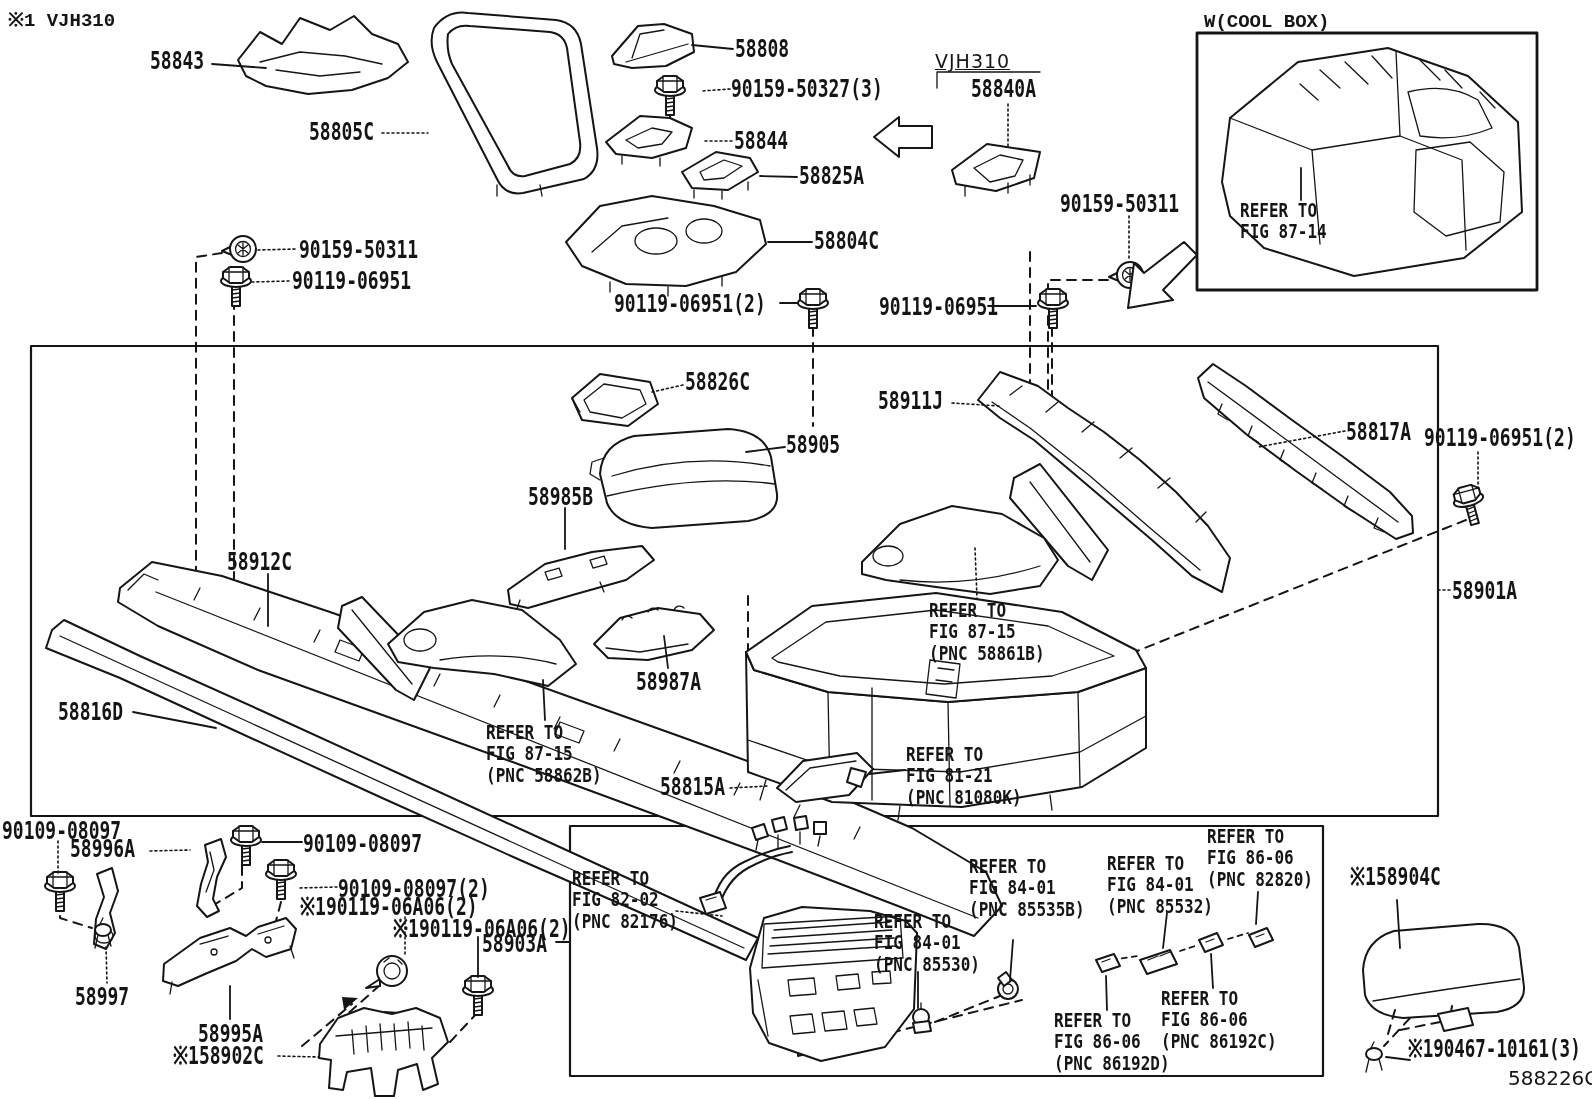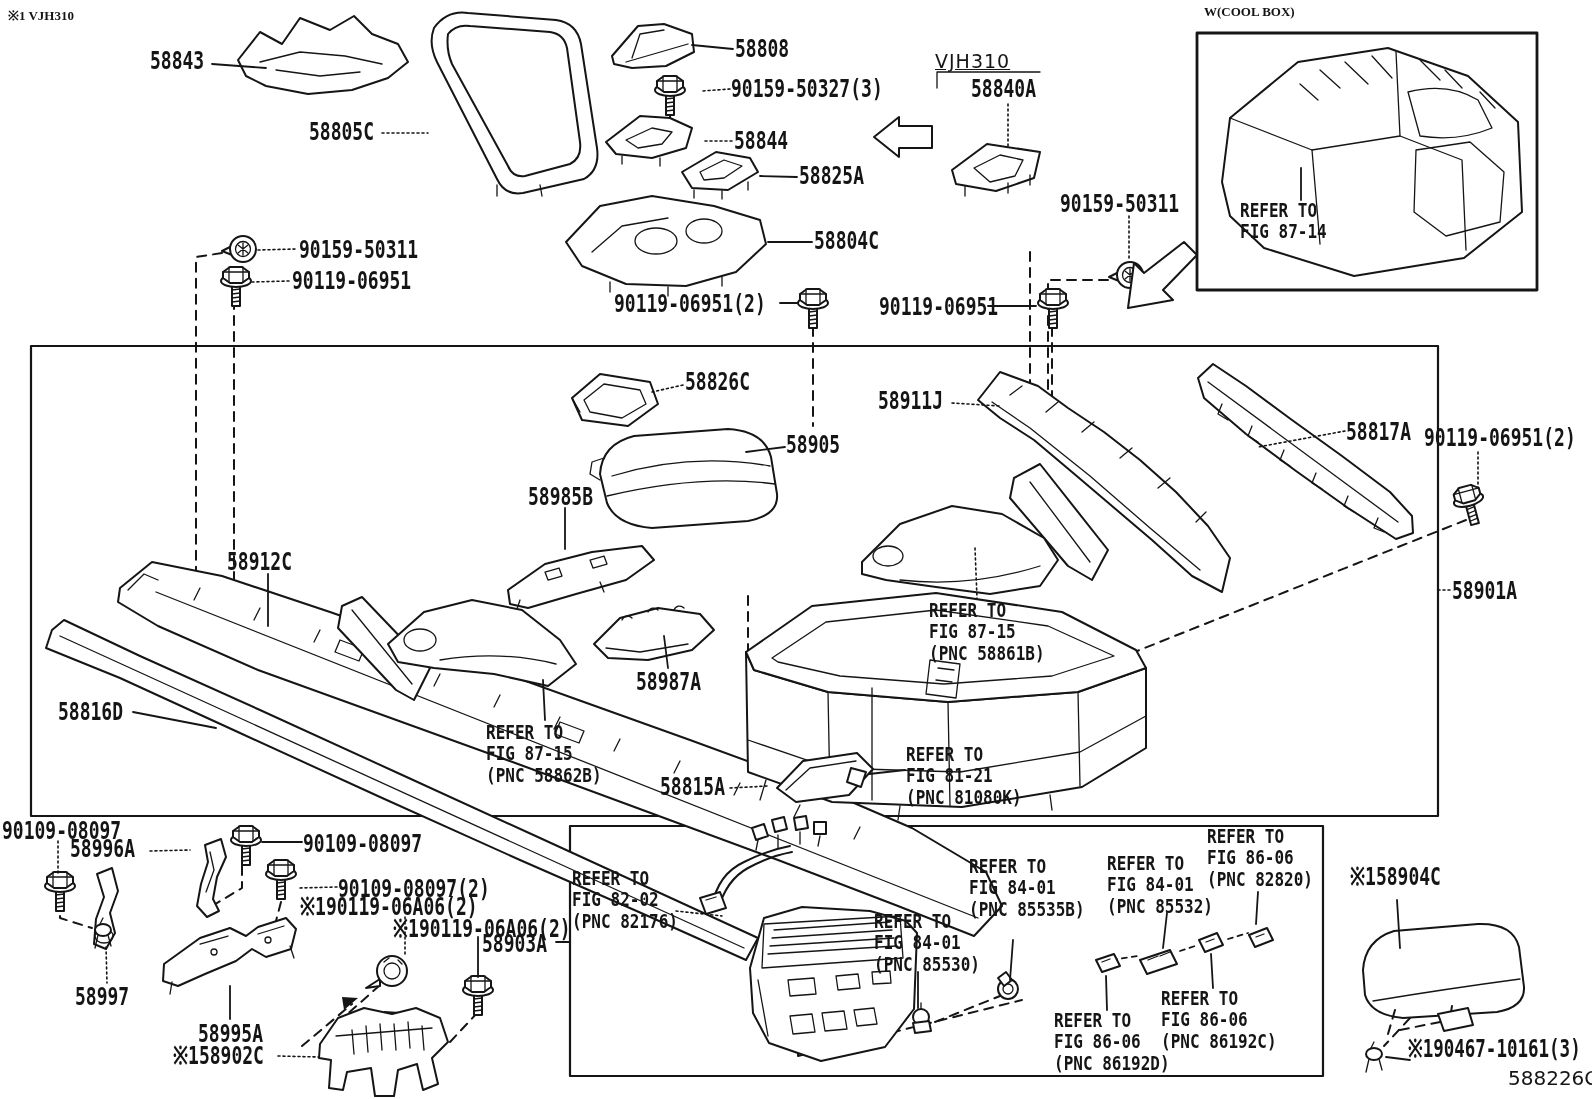--- a/index.html
+++ b/index.html
@@ -14,21 +14,21 @@
   svg .dot{stroke-dasharray:2 3;stroke-width:1.6;}
   svg .dash{stroke-dasharray:9 7;stroke-width:2;}
   svg .dash2{stroke-dasharray:5 5;stroke-width:1.8;}
   svg .box{stroke-width:2.2;}
   svg .boxthick{stroke-width:2.8;}
   svg .fillink{fill:#151515;stroke:none;}
   .plabel{position:absolute;font-weight:bold;font-size:25px;line-height:1;white-space:nowrap;
           transform:scaleX(.72);transform-origin:0 0;}
   .ref{position:absolute;font-weight:bold;font-size:20px;line-height:1.07;white-space:pre-line;
        transform:scaleX(.80);transform-origin:0 0;}
-  .hdr{position:absolute;font-family:Liberation Serif, serif;font-weight:bold;font-size:13px;white-space:nowrap;}
+  .hdr{position:absolute;font-family:Liberation Mono, monospace;font-weight:bold;font-size:19px;white-space:nowrap;}
   .variant-code{position:absolute;font-family:"DejaVu Sans",sans-serif;font-size:19px;letter-spacing:1px;white-space:nowrap;text-decoration:underline;}
   .footer{position:absolute;font-family:"DejaVu Sans",sans-serif;font-size:20px;white-space:nowrap;}
 </style>
 </head>
 <body>
 
 <div class="stage">
 
 <svg width="1592" height="1099" viewBox="0 0 1592 1099">
   <defs>
@@ -362,21 +362,21 @@
     <path class="ldr" d="M1167,913 L1163,948"></path>
     <path class="ldr" d="M1258,892 L1256,924"></path>
     <path class="ldr" d="M1213,988 L1211,954"></path>
     <path class="ldr" d="M1107,1010 L1106,976"></path>
     <path class="ldr" d="M1397,900 L1400,948"></path>
     <path class="ldr" d="M1410,1060 L1386,1057"></path>
   </g>
 </svg>
 
 <div class="hdr" style="left:8px;top:6px;">※1 VJH310</div>
-<div class="hdr" style="left:1204px;top:4px;">W(COOL BOX)</div>
+<div class="hdr" style="left:1204px;top:11px;">W(COOL BOX)</div>
 <div class="ref" style="left:1240px;top:200px;">REFER TO
 FIG 87-14</div>
 <div class="variant-code" style="left:935px;top:50px;">VJH310</div>
 <div class="plabel" style="left:971px;top:76px;">58840A</div>
 
 <div class="plabel" style="left:150px;top:48px;">58843</div>
 <div class="plabel" style="left:309px;top:119px;">58805C</div>
 <div class="plabel" style="left:735px;top:36px;">58808</div>
 <div class="plabel" style="left:731px;top:76px;">90159-50327(3)</div>
 <div class="plabel" style="left:734px;top:128px;">58844</div>

